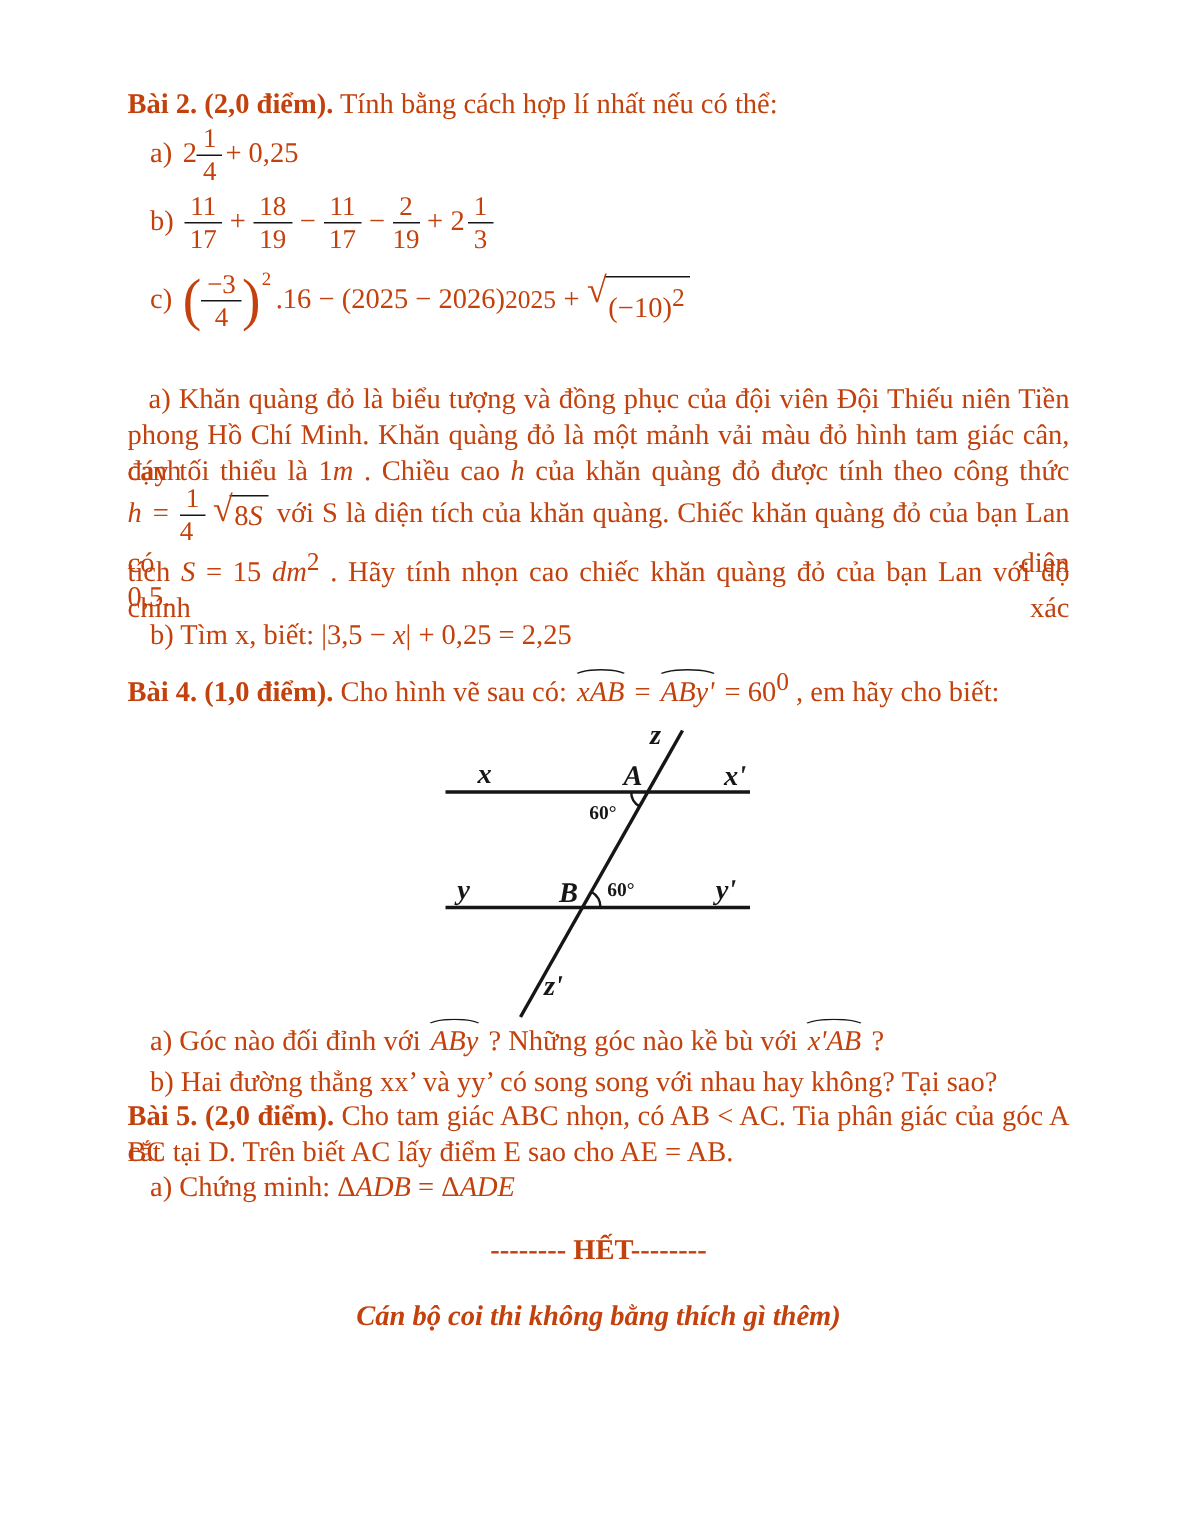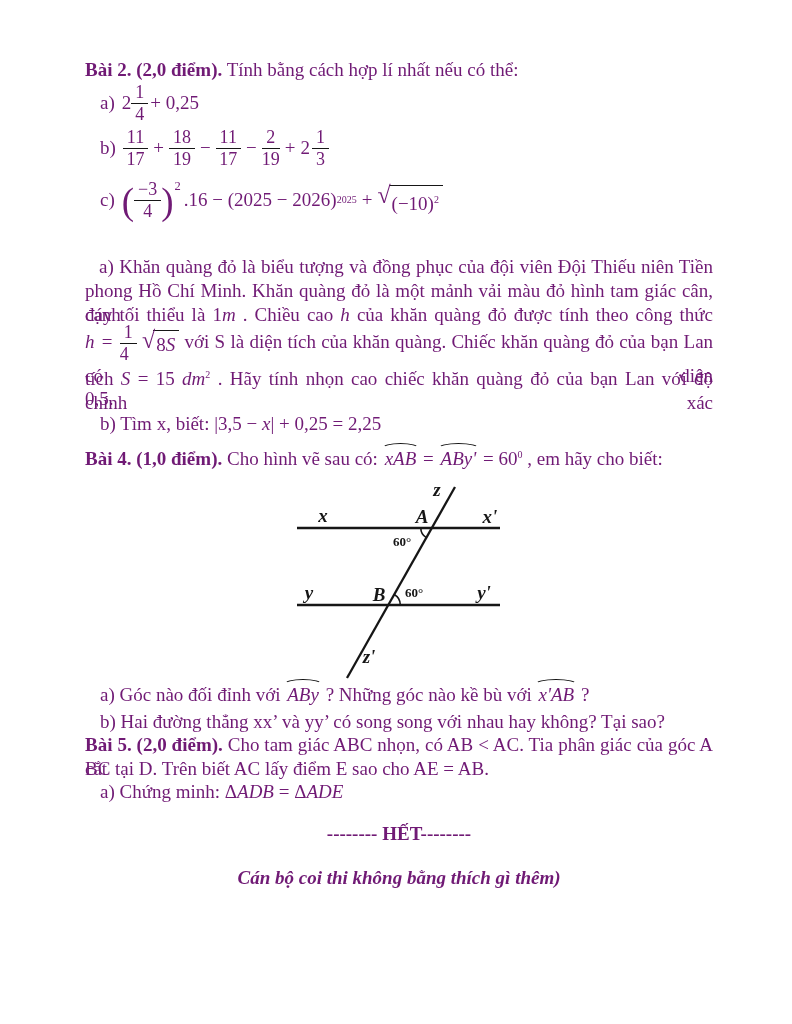--- a/index.html
+++ b/index.html
@@ -1,18 +1,18 @@
 <!DOCTYPE html>
 <html><head>
 <meta charset="utf-8">
 <style>
   html,body { margin:0; padding:0; background:#ffffff; }
   .page {
     position:relative; width:792px; height:1024px; background:#ffffff;
-    font-family:"Liberation Serif", serif; color:#701a75; font-size:19px;
+    font-family:"Liberation Serif", serif; color:#c2410c; font-size:19px;
     line-height:24px; overflow:hidden;
   }
   .line { position:absolute; left:85px; width:628px; box-sizing:border-box; }
   .just { text-align:justify; text-align-last:justify; }
   .indent { padding-left:14px; }
   .item { left:100px; display:flex; align-items:center; }
   .bold { font-weight:bold; }
   .it { font-style:italic; }
   .center { text-align:center; text-align-last:center; }
   .ilabel { margin-right:7px; }
@@ -22,21 +22,21 @@
   .frac { display:inline-block; text-align:center; vertical-align:middle; line-height:1.02; font-size:18px; }
   .frac .fn { display:block; border-bottom:1.5px solid #161616; padding:0 4px 1.5px 4px; }
   .frac .fd { display:block; padding-top:1.5px; }
 
   .sqrt { display:inline-flex; align-items:flex-start; vertical-align:middle; white-space:nowrap; }
   .sqrt .rsym { font-size:24px; line-height:1; margin-right:-2px; transform:translateY(-1px); }
   .sqrt .rbody { border-top:1.6px solid #161616; padding:2px 4px 0 3px; margin-top:1px; }
 
   .bp { font-size:37px; font-weight:400; line-height:1; transform:scaleY(1.05); }
   .pexp { font-size:12.5px; position:relative; top:-14px; margin-left:1px; }
-  .sup { font-size:10px; vertical-align:7px; }
+  .sup { font-size:17px; vertical-align:7px; }
 
   .hat { position:relative; font-style:italic; display:inline-block; padding:0 2px; }
   .hat::before {
     content:""; position:absolute; left:-1px; right:-1px; top:-4px; height:9px;
     border:1.6px solid transparent; border-top-color:#161616; border-radius:50%;
   }
   .figure { position:absolute; left:280px; top:477px; }
   .figlbl { font-family:"Liberation Serif", serif; font-style:italic; font-weight:bold; font-size:19px; fill:#161616; }
   .figang { font-family:"Liberation Serif", serif; font-weight:bold; font-size:13px; fill:#161616; }
 </style>

